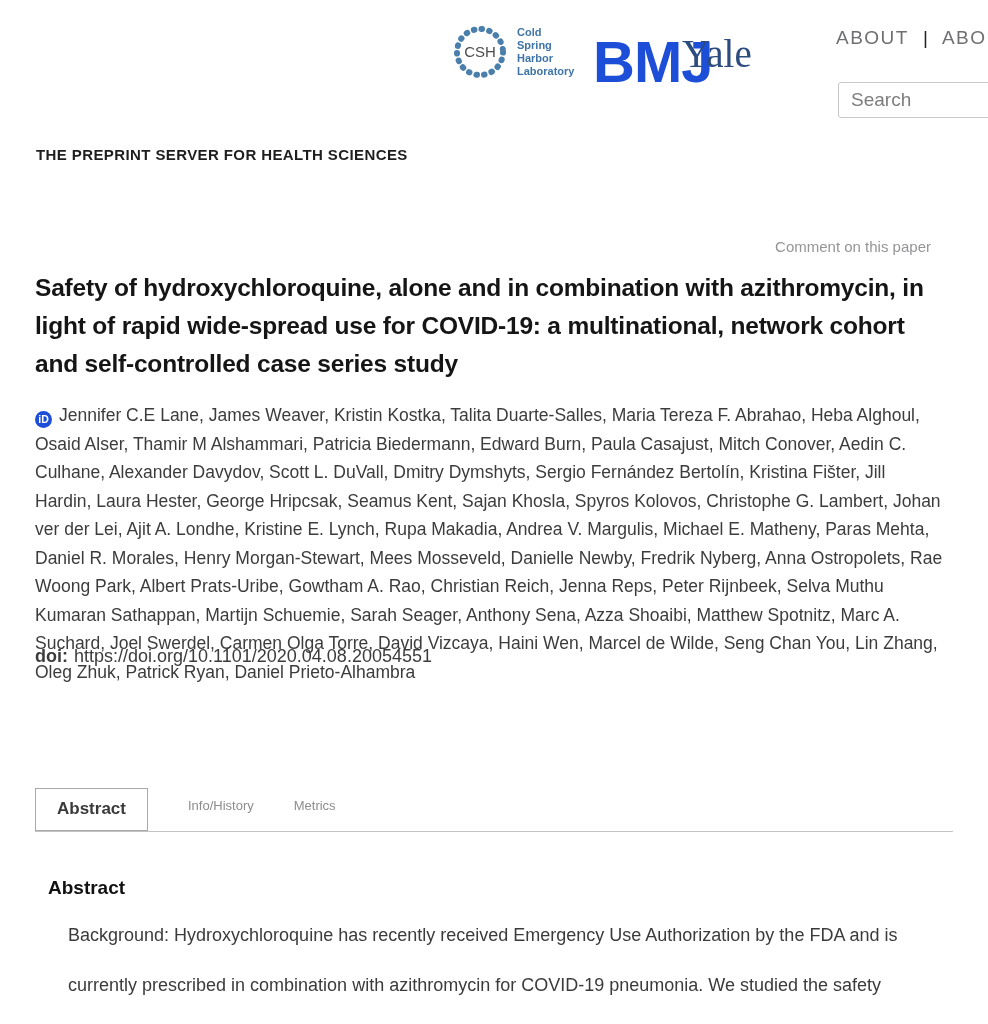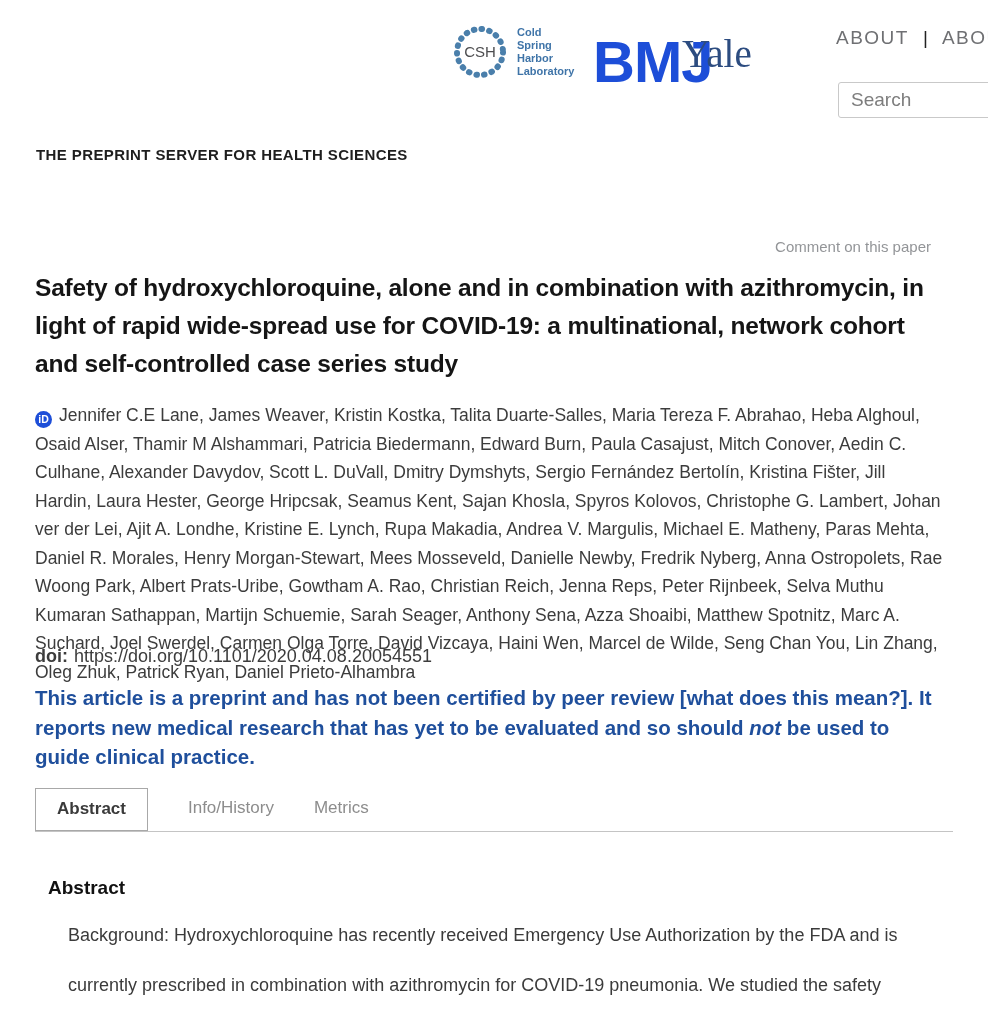--- a/index.html
+++ b/index.html
@@ -50,21 +50,21 @@
 
   .notice { position:absolute; left:35px; top:683px; width:904px; font-weight:bold;
             font-size:20.5px; line-height:29.5px; color:#1f4f9c; }
   .notice .em { font-style:italic; }
 
   
   .tabs { position:absolute; left:35px; top:788px; width:918px; height:44px;
           border-bottom:1px solid #c4c4c4; display:flex; align-items:stretch; }
   .tab-active { border:1px solid #a8a8a8; background:#fff; padding:10px 21px; font-weight:bold;
                 font-size:17px; color:#3a3a3a; cursor:pointer; }
-  .tab { padding:10px 0; margin-left:40px; font-size:17px; color:#8d8d8d; cursor:pointer; }
+  .tab { padding:10px 0; margin-left:40px; font-size:13px; color:#8d8d8d; cursor:pointer; }
   .preview-pdf { margin-left:auto; display:flex; align-items:center; gap:7px; padding:10px 2px;
                  font-size:17px; color:#8d8d8d; cursor:pointer; }
 
   
   .abstract-heading { position:absolute; left:48px; top:877px; font-size:19px; font-weight:bold; color:#111; }
   .abstract-text { position:absolute; left:68px; top:910px; width:830px; font-size:18px;
                    line-height:50px; color:#3b3b3b; }
 </style>
 </head>
 <body>
@@ -98,21 +98,20 @@
   <div class="comment-link">Comment on this paper</div>
 
   <h1 class="paper-title">Safety of hydroxychloroquine, alone and in combination with azithromycin, in light of rapid wide-spread use for COVID-19: a multinational, network cohort and self-controlled case series study</h1>
 
   <p class="authors"><span class="orcid">iD</span><span>Jennifer C.E Lane, James Weaver, Kristin Kostka, Talita Duarte-Salles, Maria Tereza F. Abrahao, Heba Alghoul, Osaid Alser, Thamir M Alshammari, Patricia Biedermann, Edward Burn, Paula Casajust, Mitch Conover, Aedin C. Culhane, Alexander Davydov, Scott L. DuVall, Dmitry Dymshyts, Sergio Fernández Bertolín, Kristina Fišter, Jill Hardin, Laura Hester, George Hripcsak, Seamus Kent, Sajan Khosla, Spyros Kolovos, Christophe G. Lambert, Johan ver der Lei, Ajit A. Londhe, Kristine E. Lynch, Rupa Makadia, Andrea V. Margulis, Michael E. Matheny, Paras Mehta, Daniel R. Morales, Henry Morgan-Stewart, Mees Mosseveld, Danielle Newby, Fredrik Nyberg, Anna Ostropolets, Rae Woong Park, Albert Prats-Uribe, Gowtham A. Rao, Christian Reich, Jenna Reps, Peter Rijnbeek, Selva Muthu Kumaran Sathappan, Martijn Schuemie, Sarah Seager, Anthony Sena, Azza Shoaibi, Matthew Spotnitz, Marc A. Suchard, Joel Swerdel, Carmen Olga Torre, David Vizcaya, Haini Wen, Marcel de Wilde, Seng Chan You, Lin Zhang, Oleg Zhuk, Patrick Ryan, Daniel Prieto-Alhambra</span></p>
 
   <div class="doi-line">
     <span class="doi-label">doi:</span><span class="doi-value">https://doi.org/10.1101/2020.04.08.20054551</span>
   </div>
 
-  <p class="notice"><span>This article is a preprint and has not been certified by peer review [what does this mean?]. It reports new medical research that has yet to be evaluated and so should </span><span class="em">not</span><span> be used to guide clinical practice.</span></p>
 
   <div class="tabs">
     <div class="tab-active">Abstract</div>
     <div class="tab">Info/History</div>
     <div class="tab">Metrics</div>
   </div>
 
   <h2 class="abstract-heading">Abstract</h2>
   <p class="abstract-text">Background: Hydroxychloroquine has recently received Emergency Use Authorization by the FDA and is currently prescribed in combination with azithromycin for COVID-19 pneumonia. We studied the safety of hydroxychloroquine, alone and in combination with azithromycin.</p>
 

